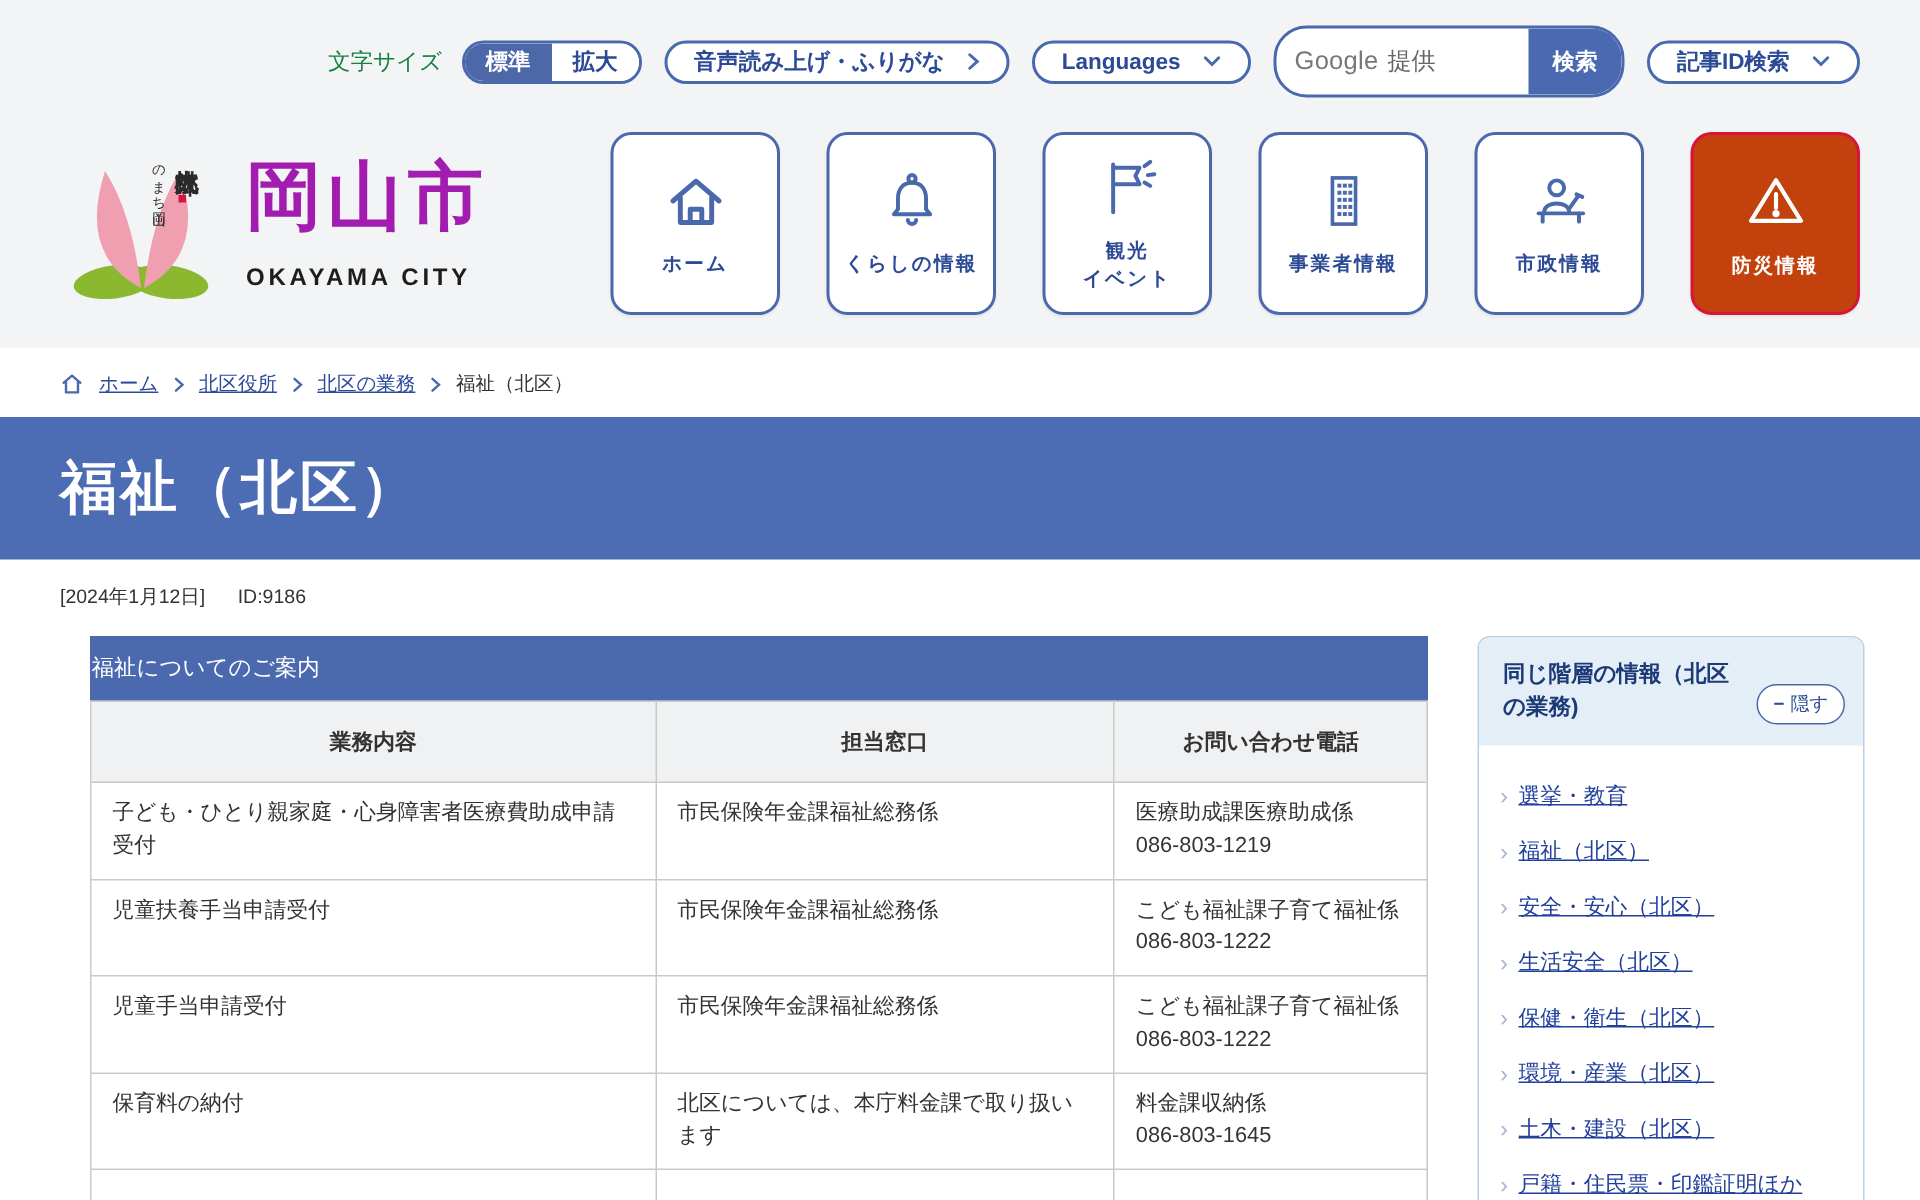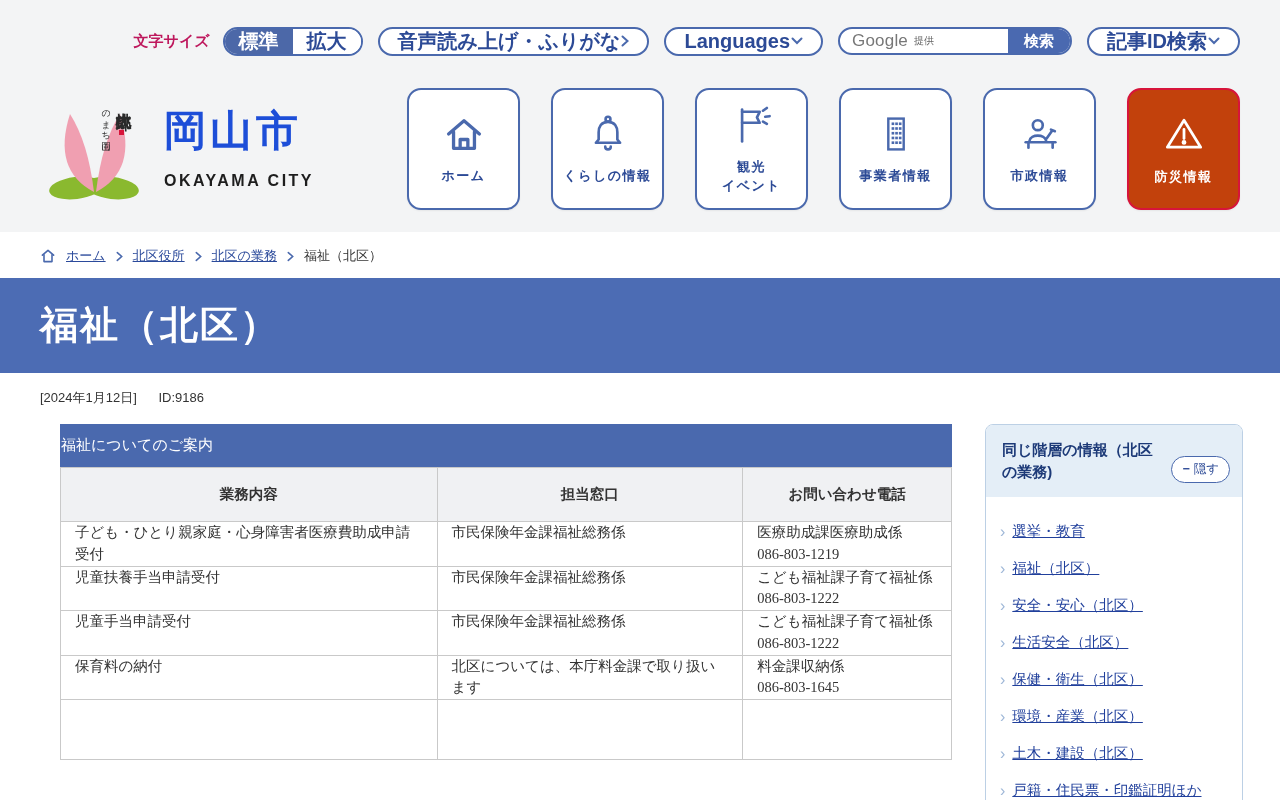--- a/index.html
+++ b/index.html
@@ -4,37 +4,37 @@
 <style>
   * { margin:0; padding:0; box-sizing:border-box; }
   html,body { width:1280px; height:800px; overflow:hidden; }
   body {
     font-family:"Liberation Sans","DejaVu Sans",sans-serif;
     color:#333; background:#fff;
   }
   
   .site-header { background:#f3f4f5; padding:18px 40px 20px 40px; height:232px; }
   .utility-bar { display:flex; justify-content:flex-end; align-items:center; gap:15px; height:46px; }
-  .fontsize-label { font-weight:bold; font-size:15px; color:#be185d; margin-right:-2px; }
-  .pill { display:flex; align-items:center; height:29px; border:2px solid #4a69ad; border-radius:22px; background:#fff; color:#2c4a96; font-weight:bold; font-size:20px; }
+  .fontsize-label { font-weight:normal; font-size:15px; color:#15803d; margin-right:-2px; }
+  .pill { display:flex; align-items:center; height:29px; border:2px solid #4a69ad; border-radius:22px; background:#fff; color:#2c4a96; font-weight:bold; font-size:15px; }
   .size-toggle { overflow:hidden; padding:0; }
   .size-toggle .seg { display:flex; align-items:center; justify-content:center; height:100%; padding:0 14px; cursor:pointer; }
   .size-toggle .seg.active { background:#4c68a8; color:#fff; }
   .size-toggle .seg.inactive { background:#fff; color:#2c4a96; }
-  .pill-btn { padding:0 18px; gap:1px; cursor:pointer; }
+  .pill-btn { padding:0 18px; gap:15px; cursor:pointer; }
   .chev { flex:0 0 auto; }
-  .search-box { display:flex; height:28px; width:234px; border:2px solid #4a69ad; border-radius:22px; overflow:hidden; background:#fff; }
+  .search-box { display:flex; height:48px; width:234px; border:2px solid #4a69ad; border-radius:22px; overflow:hidden; background:#fff; }
   .search-input { flex:1; display:flex; align-items:center; gap:6px; padding:0 12px; cursor:text; }
   .g-brand { font-size:17px; color:#777; letter-spacing:.2px; }
-  .g-sub { font-size:10px; color:#666; }
+  .g-sub { font-size:16px; color:#666; }
   .search-btn { width:62px; background:#4a69b0; color:#fff; font-weight:bold; font-size:15px; border:none; cursor:pointer; display:flex; align-items:center; justify-content:center; }
   
   .brand-nav-row { display:flex; align-items:flex-start; margin-top:24px; }
   .brand { display:flex; align-items:center; gap:14px; margin-top:8px; cursor:pointer; }
-  .citytext .jp { font-size:42px; font-weight:bold; color:#1d4ed8; letter-spacing:4px; line-height:1.1; }
+  .citytext .jp { font-size:50px; font-weight:bold; color:#a21caf; letter-spacing:4px; line-height:1.1; }
   .citytext .en { font-size:16px; font-weight:bold; color:#1d1d1d; letter-spacing:2.5px; margin-top:18px; }
   .global-nav { display:flex; gap:31px; margin-left:auto; }
   .nav-btn { width:113px; height:122px; background:#fff; border:2px solid #4a69ad; border-radius:14px; display:flex; flex-direction:column; align-items:center; justify-content:center; gap:10px; cursor:pointer; box-shadow:0 1px 2px rgba(0,0,0,.06); }
   .nav-btn .lbl { font-size:13px; font-weight:bold; color:#2c4a96; letter-spacing:1.5px; text-align:center; white-space:pre-line; line-height:1.5; }
   .nav-btn.danger { background:#c2410c; border-color:#d7143a; }
   .nav-btn.danger .lbl { color:#fff; }
   
   .breadcrumb { display:flex; align-items:center; gap:10px; padding:15px 40px 13px; background:#fff; font-size:13px; }
   .breadcrumb a { color:#2b4a9b; text-decoration:underline; cursor:pointer; }
   .crumb-sep { color:#4a69ad; }
@@ -45,21 +45,21 @@
   
   .main-wrap { padding:16px 0 0 40px; }
   .meta-line { font-size:13px; color:#333; }
   .meta-line .id { margin-left:18px; }
   .content-row { display:flex; align-items:flex-start; margin-top:17px; padding-left:20px; }
   
   .guide-table-block { width:892px; }
   .table-caption { background:#4a69ae; border:1px solid #4a69ae; color:#fff; font-size:15px; padding:11px 0; }
   table.guide { width:100%; border-collapse:collapse; font-size:14.5px; }
   table.guide th { background:#f0f1f3; border:1px solid #c9c9c9; padding:17px 8px; font-weight:bold; text-align:center; }
-  table.guide td { border:1px solid #c9c9c9; padding:0 14px; vertical-align:top; line-height:1.5; background:#fff;font-family:Liberation Serif, serif; }
+  table.guide td { border:1px solid #c9c9c9; padding:10px 14px; vertical-align:top; line-height:1.5; background:#fff; }
   .col-task { width:377px; } .col-desk { width:306px; } .col-tel { width:209px; }
   td .tel-line { display:block; }
   tr.clipped td { height:60px; }
   
   .sidebar { width:258px; margin-left:33px; border:1px solid #bcd0e5; border-radius:8px; background:#fff; overflow:hidden; }
   .sidebar-head { background:#e4eef7; padding:14px 12px 14px 16px; display:flex; align-items:flex-end; gap:8px; }
   .sidebar-title { font-size:15px; font-weight:bold; color:#1d3a78; line-height:1.45; flex:1; }
   .hide-btn { flex:0 0 auto; display:flex; align-items:center; gap:4px; background:#fff; border:1.5px solid #4a69ad; border-radius:14px; color:#2c4a96; font-size:12.5px; padding:4px 10px; cursor:pointer; white-space:nowrap; }
   .hide-btn .minus { font-weight:bold; }
   .sidebar-list { list-style:none; padding:8px 14px 24px 14px; }

